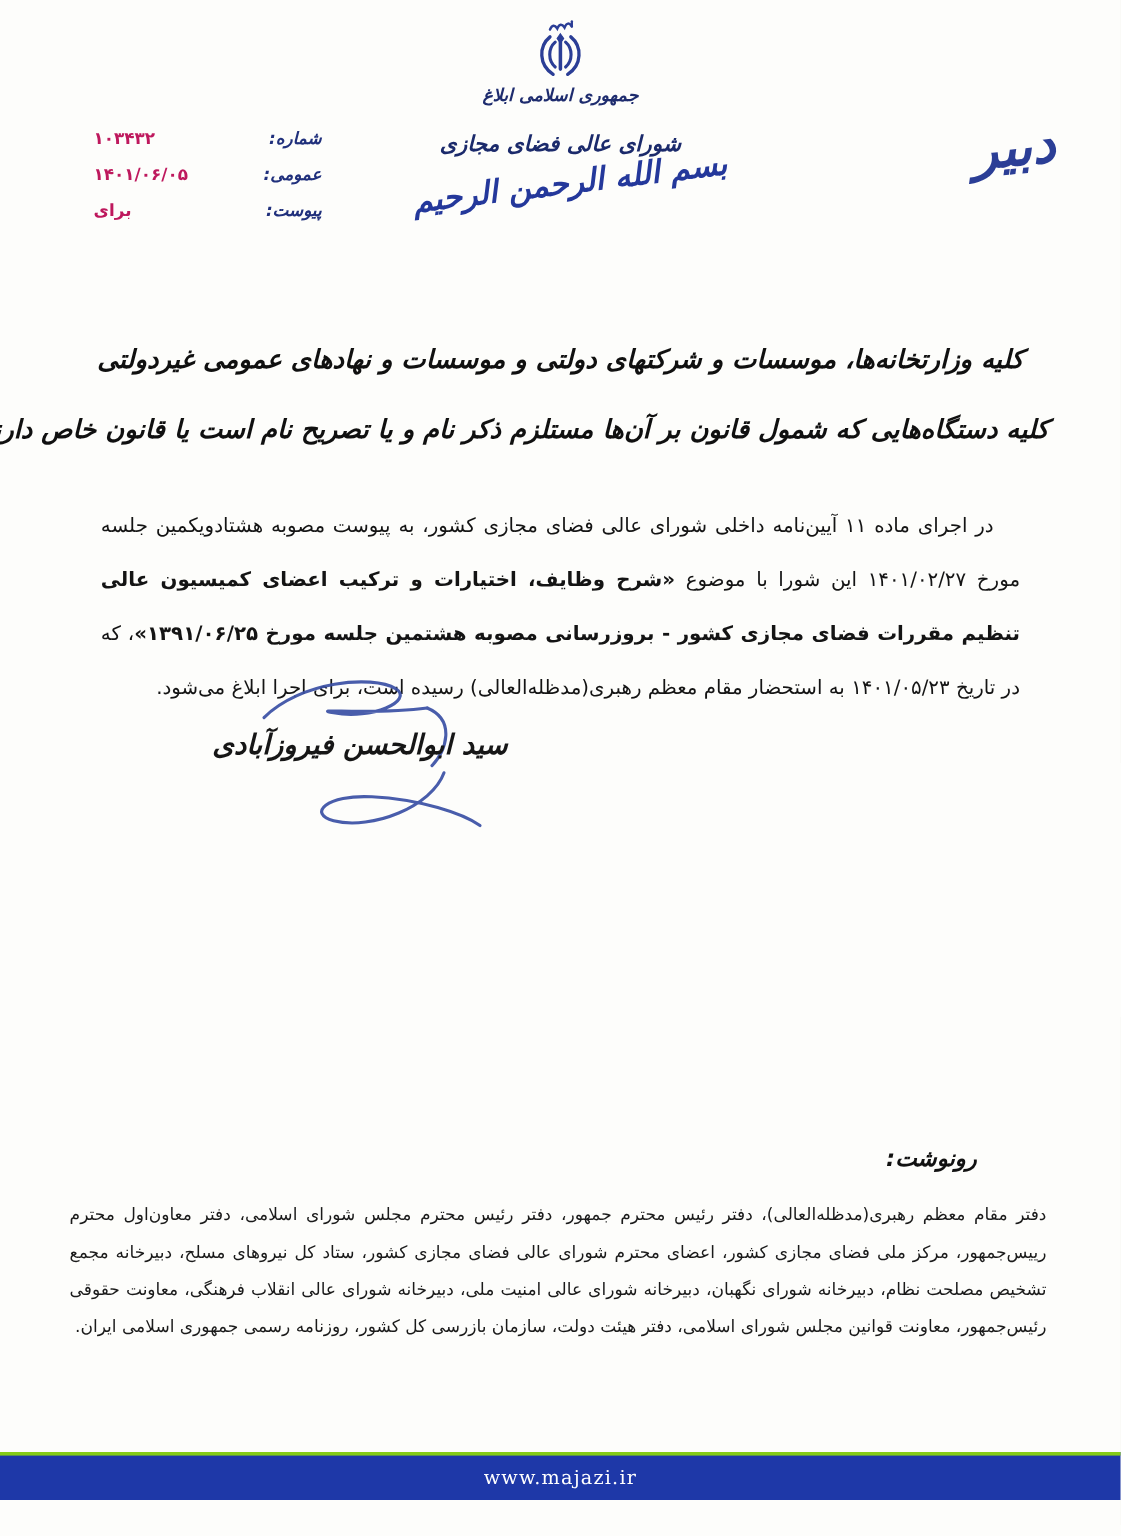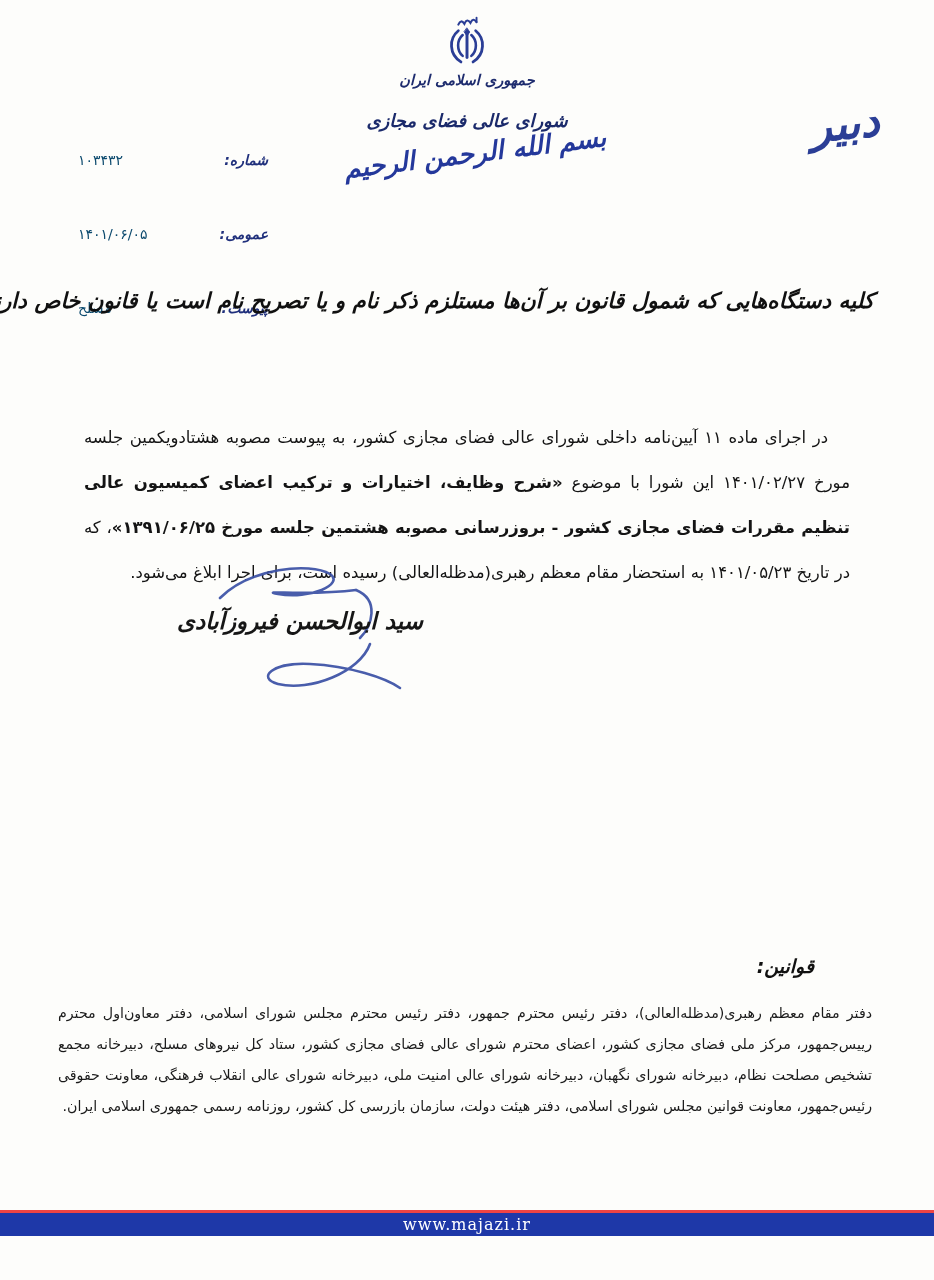--- a/index.html
+++ b/index.html
@@ -65,24 +65,23 @@
   .meta-row {
     display: flex; flex-direction: row;
     justify-content: space-between; align-items: baseline;
     margin-bottom: 14px;
   }
   .meta-label {
     font-size: 14px; font-weight: bold; font-style: italic;
     color: #20307c;
   }
   .meta-value {
-    font-size: 14px; font-weight: normal;
-    color: #0c4a6e;
+    font-size: 14px; font-weight: bold;
+    color: #be185d;
     direction: ltr;
-    margin-top: 44px;
   }
 
   
   .recipient {
     position: absolute;
     top: 272px; left: 60px; right: 60px;
     text-align: center;
     direction: rtl;
   }
   .recipient-line {
@@ -138,23 +137,23 @@
     font-size: 14.2px;
     line-height: 31px;
     color: #1a1a1a;
   }
 
   
   .footer-bar {
     position: absolute;
     left: 0; right: 0;
     top: 1210px;
-    height: 26px;
+    height: 40px;
     background: #1e38a8;
-    border-top: 3px solid #ef4444;
+    border-top: 3px solid #84cc16;
     display: flex; align-items: center; justify-content: center;
   }
   .footer-url {
     color: #ffffff;
     font-family: "DejaVu Serif", serif;
     font-size: 16px;
     letter-spacing: 1px;
   }
 </style>
 </head>
@@ -172,60 +171,61 @@
         <path d="M30,22 L30,50" stroke-width="3.4"></path>
         <path d="M30,16 l3.2,4.5 -3.2,4.5 -3.2,-4.5 z" fill="#2b3e96" stroke-width="1"></path>
 
         <path d="M25,24 C18,30 18,42 25,48" stroke-width="3"></path>
         <path d="M35,24 C42,30 42,42 35,48" stroke-width="3"></path>
 
         <path d="M20,19 C9,28 9,46 23,55" stroke-width="3.2"></path>
         <path d="M40,19 C51,28 51,46 37,55" stroke-width="3.2"></path>
       </g>
     </svg>
-    <div class="org-line1">جمهوری اسلامی ایران</div>
+    <div class="org-line1">جمهوری اسلامی ابلاغ</div>
     <div class="org-line2">شورای عالی فضای مجازی</div>
   </div>
 
   <div class="secretary">دبیر</div>
 
   <div class="bismillah">بسم الله الرحمن الرحیم</div>
 
   <div class="meta">
     <div class="meta-row">
       <span class="meta-label">شماره:</span>
       <span class="meta-value">۱۰۳۴۳۲</span>
     </div>
     <div class="meta-row">
       <span class="meta-label">عمومی:</span>
       <span class="meta-value">۱۴۰۱/۰۶/۰۵</span>
     </div>
     <div class="meta-row">
       <span class="meta-label">پیوست:</span>
-      <span class="meta-value">مسلح</span>
+      <span class="meta-value">برای</span>
     </div>
   </div>
 
   <div class="recipient">
+    <div class="recipient-line">کلیه وزارتخانه‌ها، موسسات و شرکتهای دولتی و موسسات و نهادهای عمومی غیردولتی</div>
     <div class="recipient-line">کلیه دستگاه‌هایی که شمول قانون بر آن‌ها مستلزم ذکر نام و یا تصریح نام است یا قانون خاص دارند</div>
   </div>
 
   <p class="body-text"><span>در اجرای ماده ۱۱ آیین‌نامه داخلی شورای عالی فضای مجازی کشور، به پیوست مصوبه هشتادویکمین جلسه مورخ ۱۴۰۱/۰۲/۲۷ این شورا با موضوع </span><span class="bold">«شرح وظایف، اختیارات و ترکیب اعضای کمیسیون عالی تنظیم مقررات فضای مجازی کشور - بروزرسانی مصوبه هشتمین جلسه مورخ ۱۳۹۱/۰۶/۲۵»</span><span>، که در تاریخ ۱۴۰۱/۰۵/۲۳ به استحضار مقام معظم رهبری(مدظله‌العالی) رسیده است، برای اجرا ابلاغ می‌شود.</span></p>
 
   <div class="signature">
     <svg class="signature-stroke" width="300" height="140" viewBox="0 0 300 140">
       <g stroke="#3a50a5" fill="none" stroke-width="2.6" stroke-linecap="round" opacity="0.92">
         <path d="M60,38 C90,8 150,2 170,14 C185,24 150,40 118,34 C96,30 150,36 196,30"></path>
         <path d="M196,30 C220,40 212,66 200,78"></path>
         <path d="M210,84 C200,112 150,132 118,124 C96,118 112,102 150,104 C190,106 226,118 240,128"></path>
       </g>
     </svg>
     <div class="signature-name">سید ابوالحسن فیروزآبادی</div>
   </div>
 
-  <div class="cc-heading">قوانین:</div>
+  <div class="cc-heading">رونوشت:</div>
   <p class="cc-text">دفتر مقام معظم رهبری(مدظله‌العالی)، دفتر رئیس محترم جمهور، دفتر رئیس محترم مجلس شورای اسلامی، دفتر معاون‌اول محترم رییس‌جمهور، مرکز ملی فضای مجازی کشور، اعضای محترم شورای عالی فضای مجازی کشور، ستاد کل نیروهای مسلح، دبیرخانه مجمع تشخیص مصلحت نظام، دبیرخانه شورای نگهبان، دبیرخانه شورای عالی امنیت ملی، دبیرخانه شورای عالی انقلاب فرهنگی، معاونت حقوقی رئیس‌جمهور، معاونت قوانین مجلس شورای اسلامی، دفتر هیئت دولت، سازمان بازرسی کل کشور، روزنامه رسمی جمهوری اسلامی ایران.</p>
 
   <div class="footer-bar">
     <span class="footer-url">www.majazi.ir</span>
   </div>
 
 </div>
 
 </body></html>

